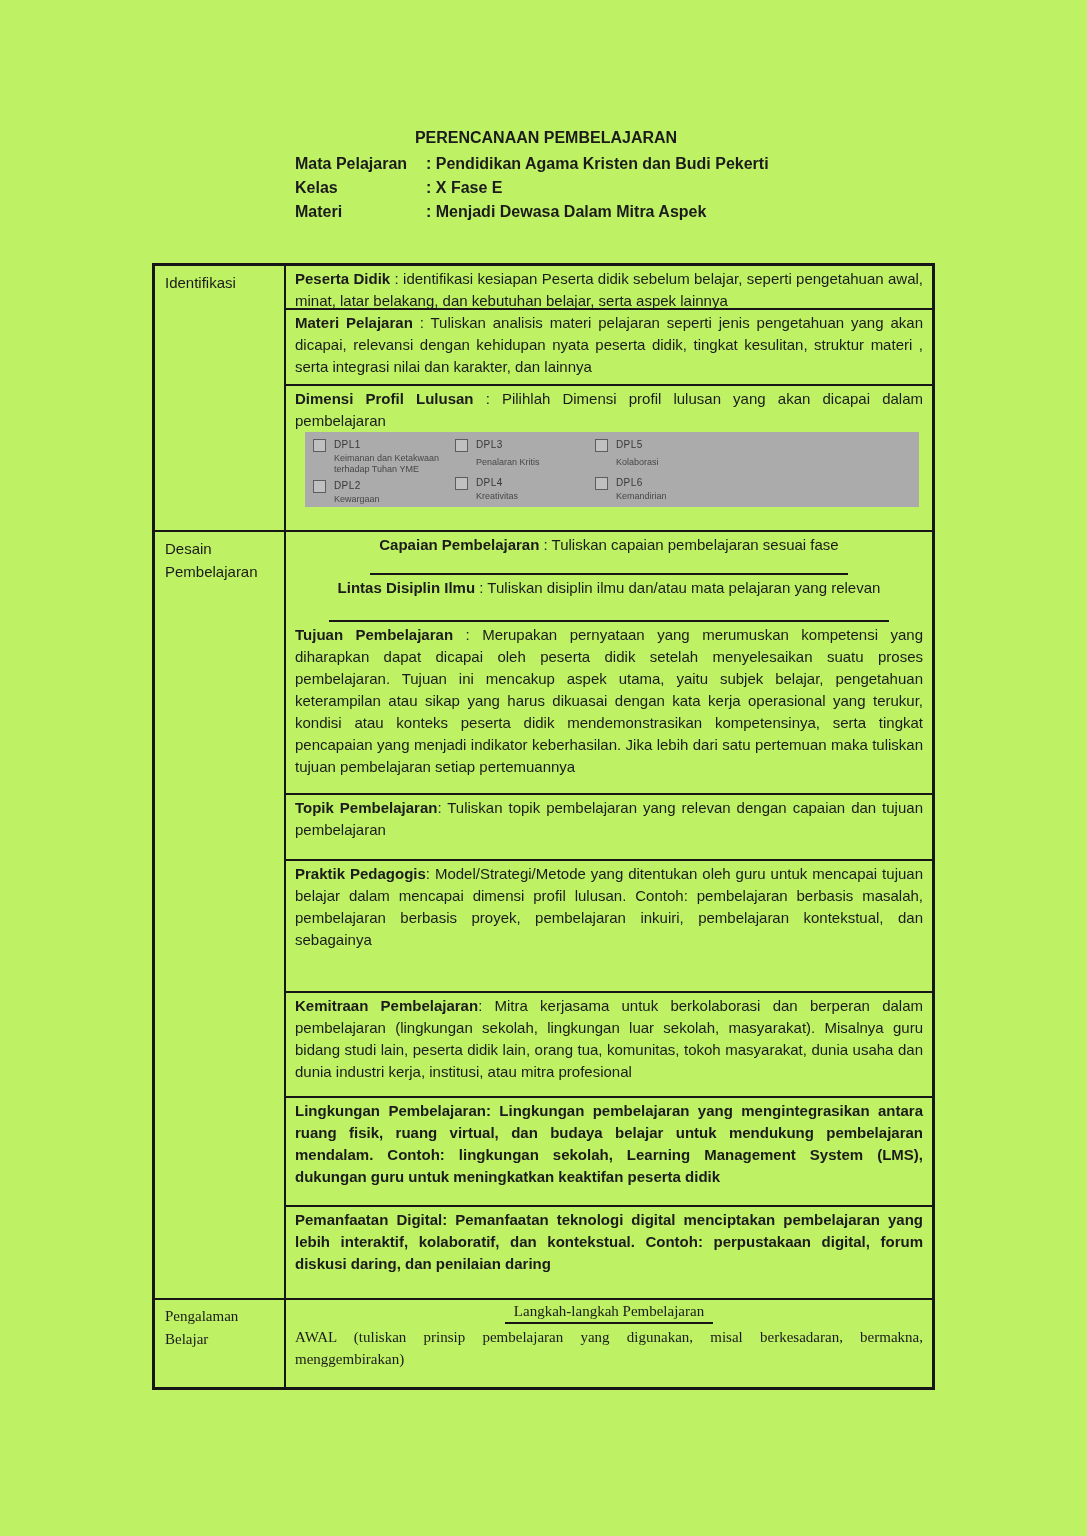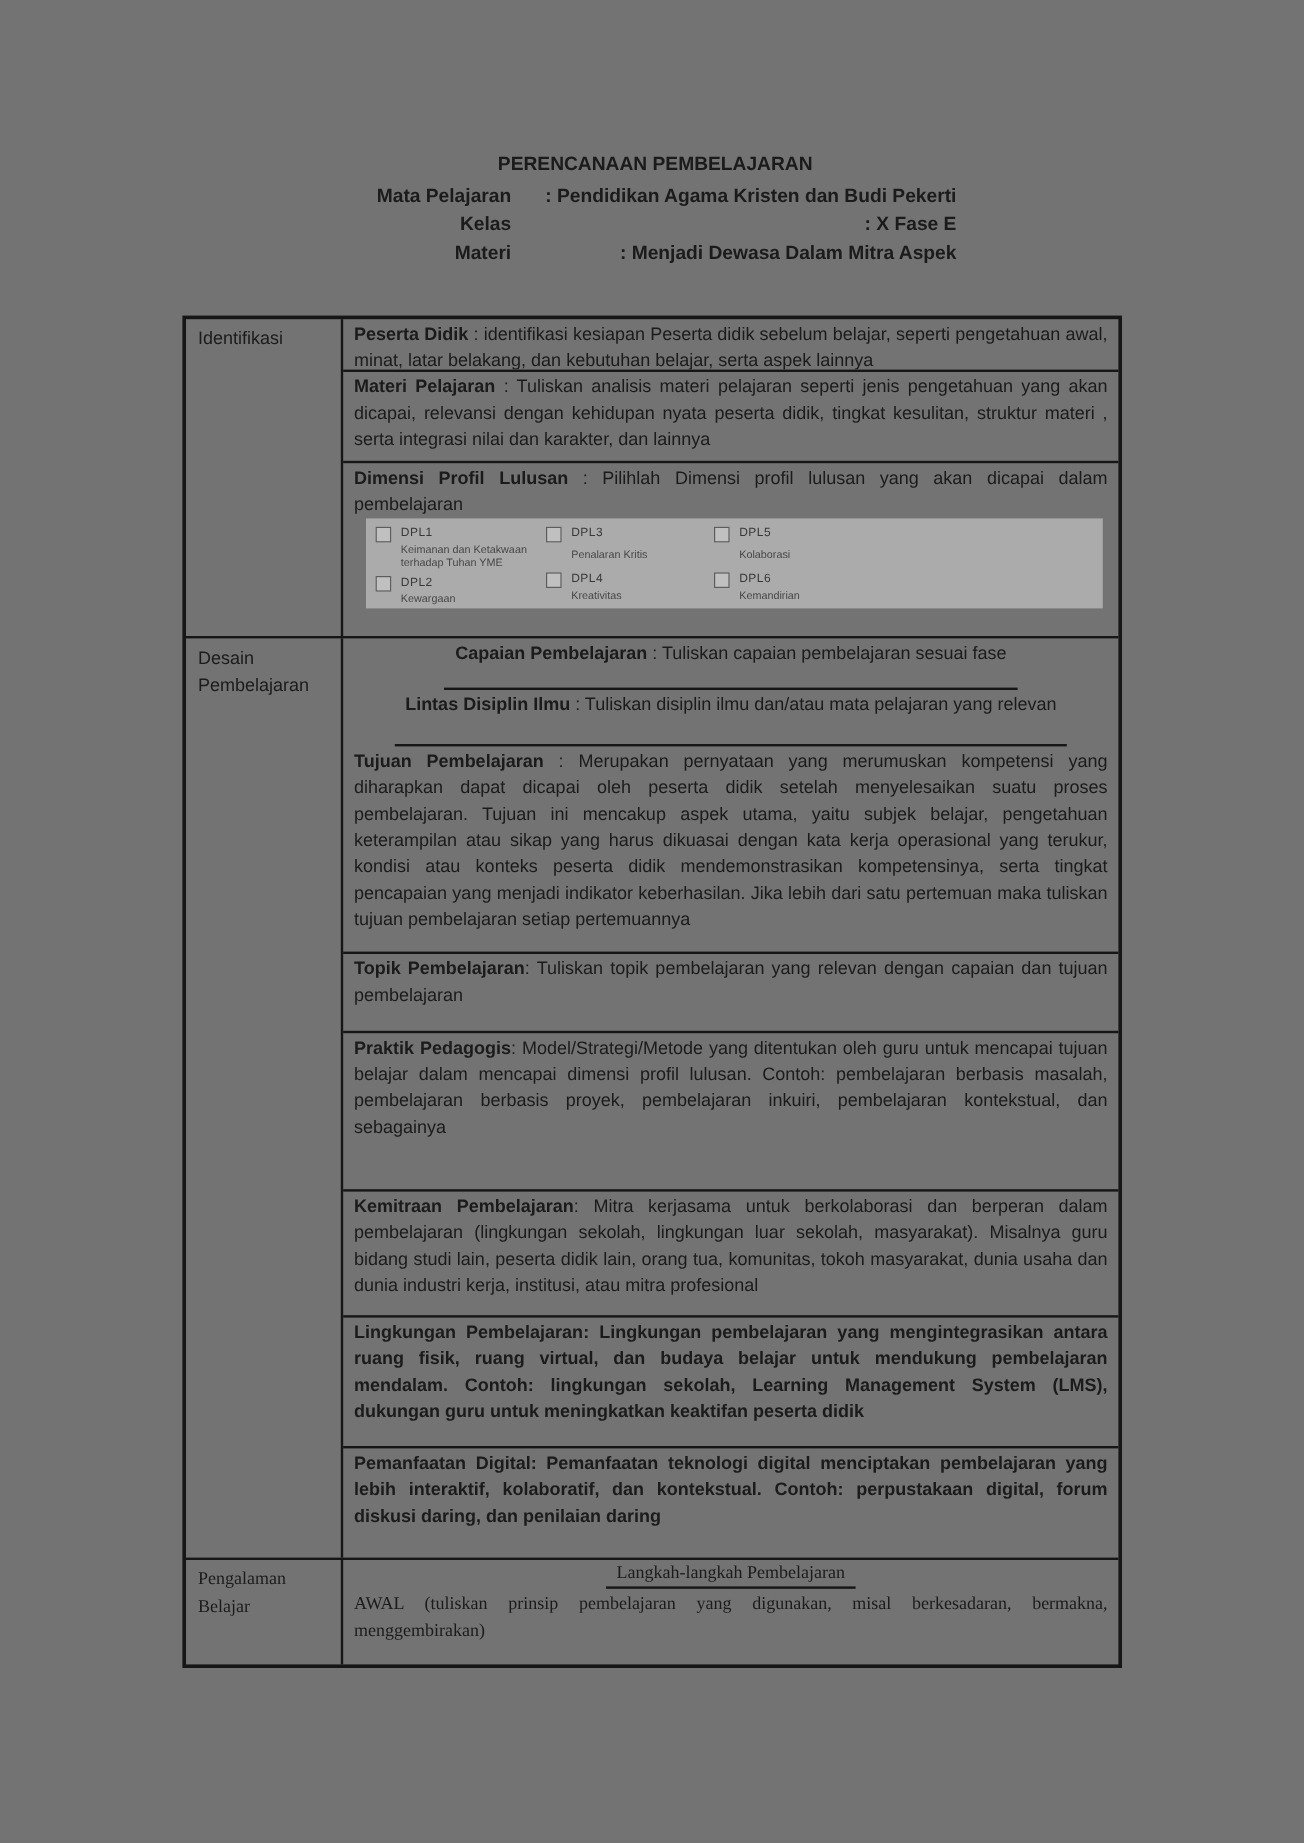--- a/index.html
+++ b/index.html
@@ -1,37 +1,37 @@
 <!DOCTYPE html>
 <html><head>
 <meta charset="utf-8">
 <style>
   * { box-sizing: border-box; margin: 0; padding: 0; }
   html,body { background:#ffffff; }
   .page {
     position: relative;
     width: 1087px;
     height: 1536px;
-    background: #737373;
+    background: #bef264;
     font-family: "Liberation Sans", "DejaVu Sans", sans-serif;
     color: #1b1b1b;
     overflow: hidden;
   }
   
   .header {
     position: absolute;
     left: 295px;
     top: 126px;
     width: 502px;
     font-size: 16px;
     line-height: 24px;
     font-weight: bold;
   }
   .title { text-align: center; margin-bottom: 2px; }
-  .meta-row { display: flex; text-align: right; }
+  .meta-row { display: flex; }
   .meta-label { width: 131px; flex: 0 0 131px; }
   .meta-value { flex: 1; }
   
   .doc-table {
     position: absolute;
     left: 152px;
     top: 263px;
     width: 783px;
     height: 1127px;
     border: 3px solid #161616;

